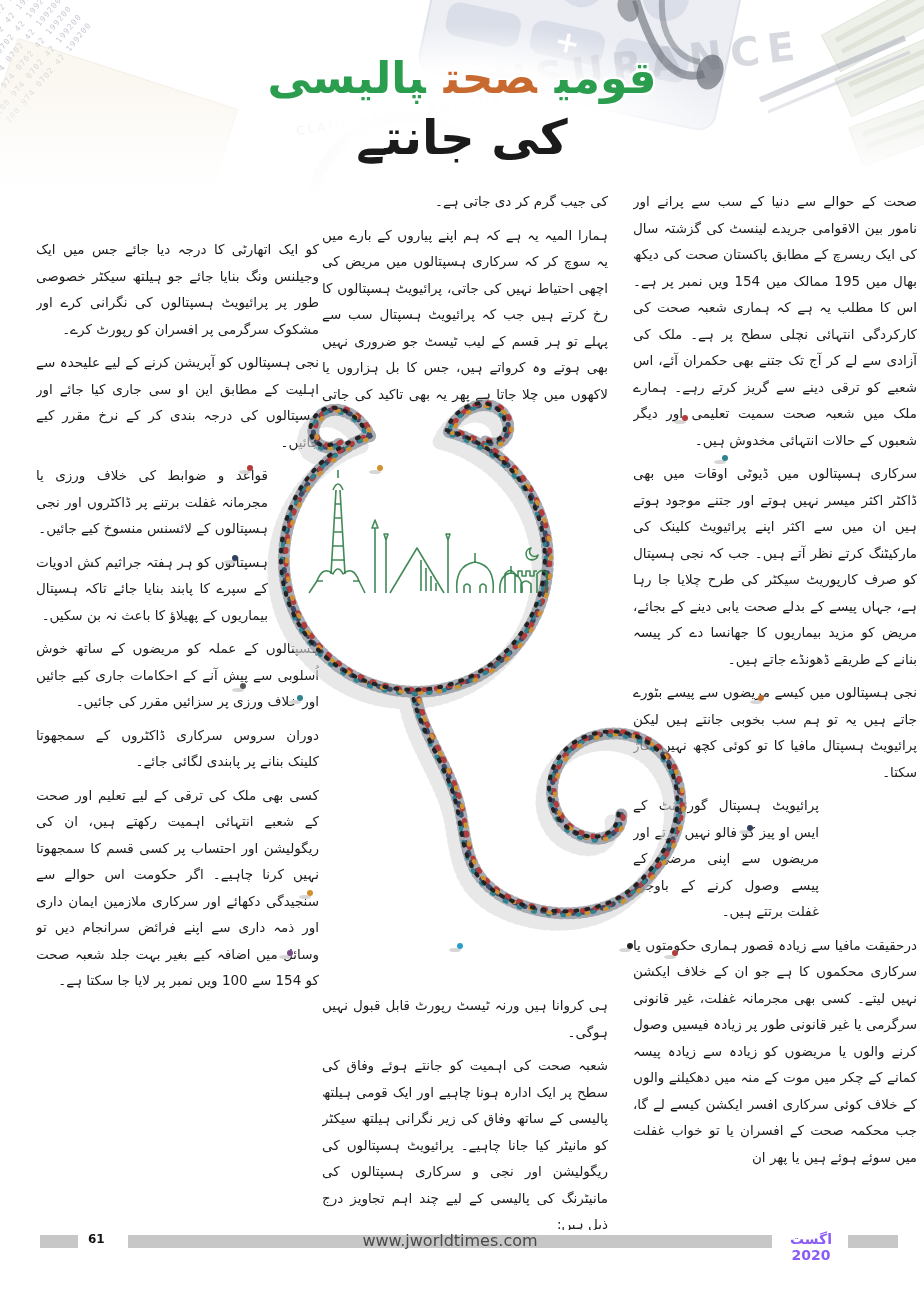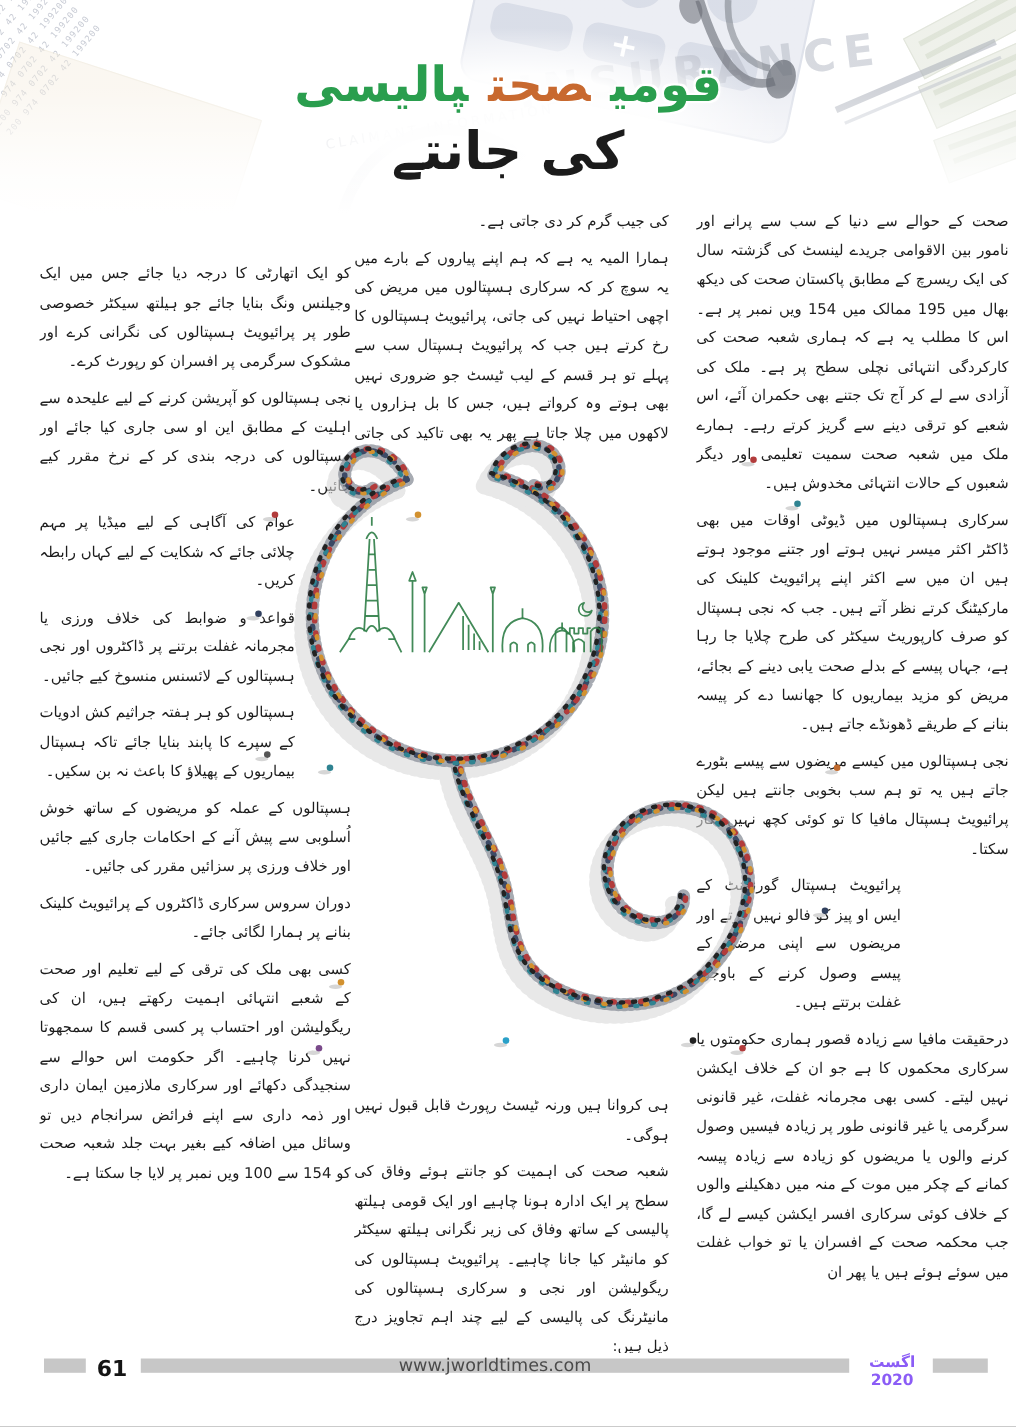--- a/index.html
+++ b/index.html
@@ -61,21 +61,21 @@
   .col-right p.narrow{width:186px;margin-right:auto;margin-left:0;}
   .col-left p.narrow{width:232px;margin-right:auto;margin-left:0;}
   
   .illustration{position:absolute;left:205px;top:398px;width:580px;height:610px;}
   .crowd{fill:none;stroke-linecap:round;}
   .sk{fill:none;stroke:#2e7d46;stroke-width:1.6;stroke-linejoin:round;opacity:.9;}
   
   .footer{position:absolute;left:0;top:1233px;width:924px;height:18px;}
   .fbar{position:absolute;top:2px;height:13px;background:#c7c7c7;}
   .f-stub{left:40px;width:38px;}
-  .f-num{position:absolute;left:88px;top:-1px;font-size:20px;font-weight:bold;color:#141414;}
+  .f-num{position:absolute;left:88px;top:-1px;font-size:12px;font-weight:bold;color:#141414;}
   .f-main{left:128px;width:644px;}
   .f-url{position:absolute;left:128px;width:644px;top:0;text-align:center;
     font-size:16px;color:#4a4a4a;line-height:16px;}
   .f-date{position:absolute;left:776px;top:-2px;width:70px;text-align:center;direction:rtl;
     font-size:14px;font-weight:bold;color:#8b5cf6;}
   .f-right{left:848px;width:50px;}
 </style>
 </head>
 <body>
 
@@ -151,25 +151,24 @@
 
   <div class="col col-mid-bottom">
     <p>ہی کروانا ہیں ورنہ ٹیسٹ رپورٹ قابل قبول نہیں ہوگی۔</p>
     <p>شعبہ صحت کی اہمیت کو جانتے ہوئے وفاق کی سطح پر ایک ادارہ ہونا چاہیے اور ایک قومی ہیلتھ پالیسی کے ساتھ وفاق کی زیر نگرانی ہیلتھ سیکٹر کو مانیٹر کیا جانا چاہیے۔ پرائیویٹ ہسپتالوں کی ریگولیشن اور نجی و سرکاری ہسپتالوں کی مانیٹرنگ کی پالیسی کے لیے چند اہم تجاویز درج ذیل ہیں:</p>
 
   </div>
 
   <div class="col col-left">
     <p>کو ایک اتھارٹی کا درجہ دیا جائے جس میں ایک وجیلنس ونگ بنایا جائے جو ہیلتھ سیکٹر خصوصی طور پر پرائیویٹ ہسپتالوں کی نگرانی کرے اور مشکوک سرگرمی پر افسران کو رپورٹ کرے۔</p>
     <p>نجی ہسپتالوں کو آپریشن کرنے کے لیے علیحدہ سے اہلیت کے مطابق این او سی جاری کیا جائے اور ہسپتالوں کی درجہ بندی کر کے نرخ مقرر کیے جائیں۔</p>
-    <p class="narrow">عوام کی آگاہی کے لیے میڈیا پر مہم چلائی جائے کہ شکایت کے لیے کہاں رابطہ کریں۔</p>
     <p class="narrow">قواعد و ضوابط کی خلاف ورزی یا مجرمانہ غفلت برتنے پر ڈاکٹروں اور نجی ہسپتالوں کے لائسنس منسوخ کیے جائیں۔</p>
     <p class="narrow">ہسپتالوں کو ہر ہفتہ جراثیم کش ادویات کے سپرے کا پابند بنایا جائے تاکہ ہسپتال بیماریوں کے پھیلاؤ کا باعث نہ بن سکیں۔</p>
     <p>ہسپتالوں کے عملہ کو مریضوں کے ساتھ خوش اُسلوبی سے پیش آنے کے احکامات جاری کیے جائیں اور خلاف ورزی پر سزائیں مقرر کی جائیں۔</p>
-    <p>دوران سروس سرکاری ڈاکٹروں کے پرائیویٹ کلینک بنانے پر ہمارا لگائی جائے۔</p>
+    <p>دوران سروس سرکاری ڈاکٹروں کے سمجھوتا کلینک بنانے پر پابندی لگائی جائے۔</p>
     <p>کسی بھی ملک کی ترقی کے لیے تعلیم اور صحت کے شعبے انتہائی اہمیت رکھتے ہیں، ان کی ریگولیشن اور احتساب پر کسی قسم کا سمجھوتا نہیں کرنا چاہیے۔ اگر حکومت اس حوالے سے سنجیدگی دکھائے اور سرکاری ملازمین ایمان داری اور ذمہ داری سے اپنے فرائض سرانجام دیں تو وسائل میں اضافہ کیے بغیر بہت جلد شعبہ صحت کو 154 سے 100 ویں نمبر پر لایا جا سکتا ہے۔</p>
   </div>
 
   <div class="illustration">
     <svg viewBox="0 0 580 610" width="580" height="610">
       <defs>
         <path id="pCircle" d="M165,38 A132,132 0 1 0 244,34"></path>
         <path id="pHookL" d="M165,38 C152,10 120,2 110,26 C103,43 120,56 134,46"></path>
         <path id="pHookR" d="M244,34 C256,4 292,-2 302,22 C308,40 292,52 278,42"></path>
         <path id="pTube" d="M210,294 C216,336 248,372 256,416 C262,452 264,480 300,500 C346,524 398,518 428,494 C472,458 490,402 462,362 C436,324 372,327 352,370 C339,399 352,434 385,440 C405,444 419,430 416,414"></path>

